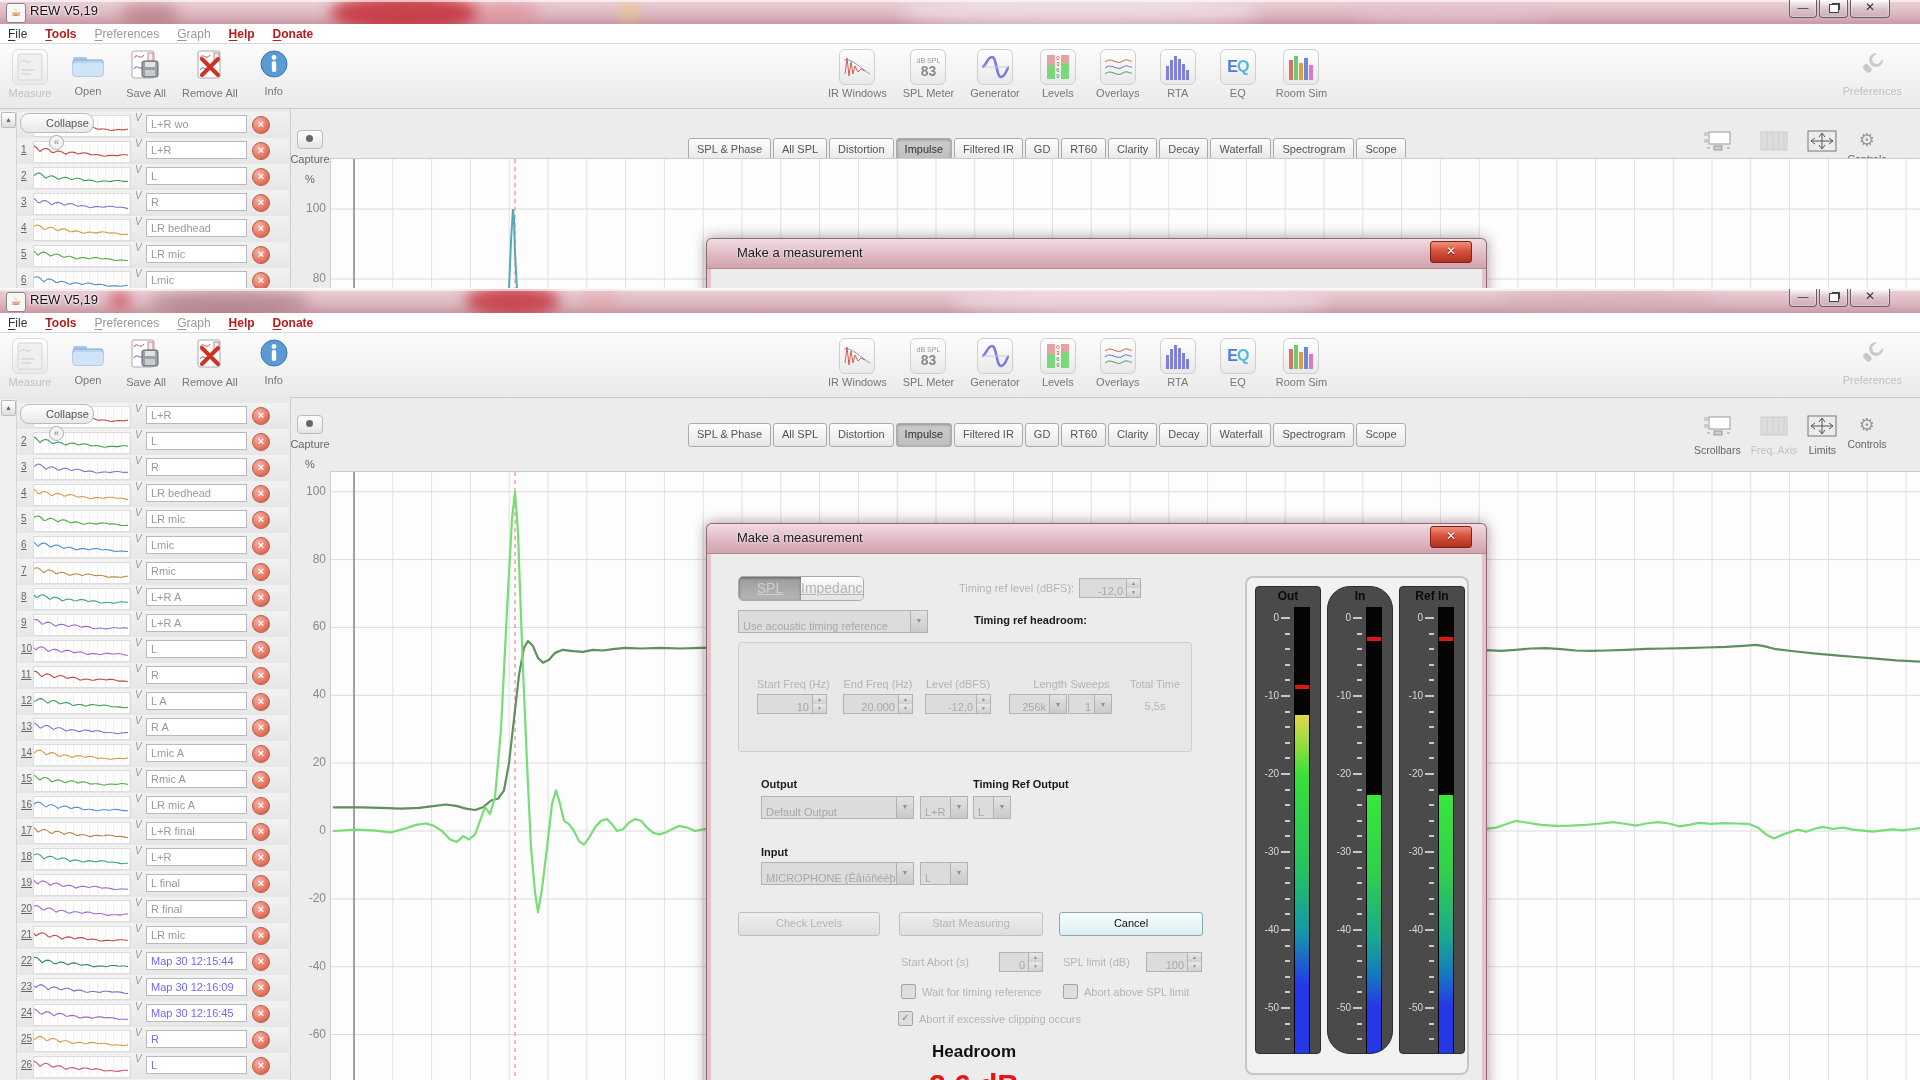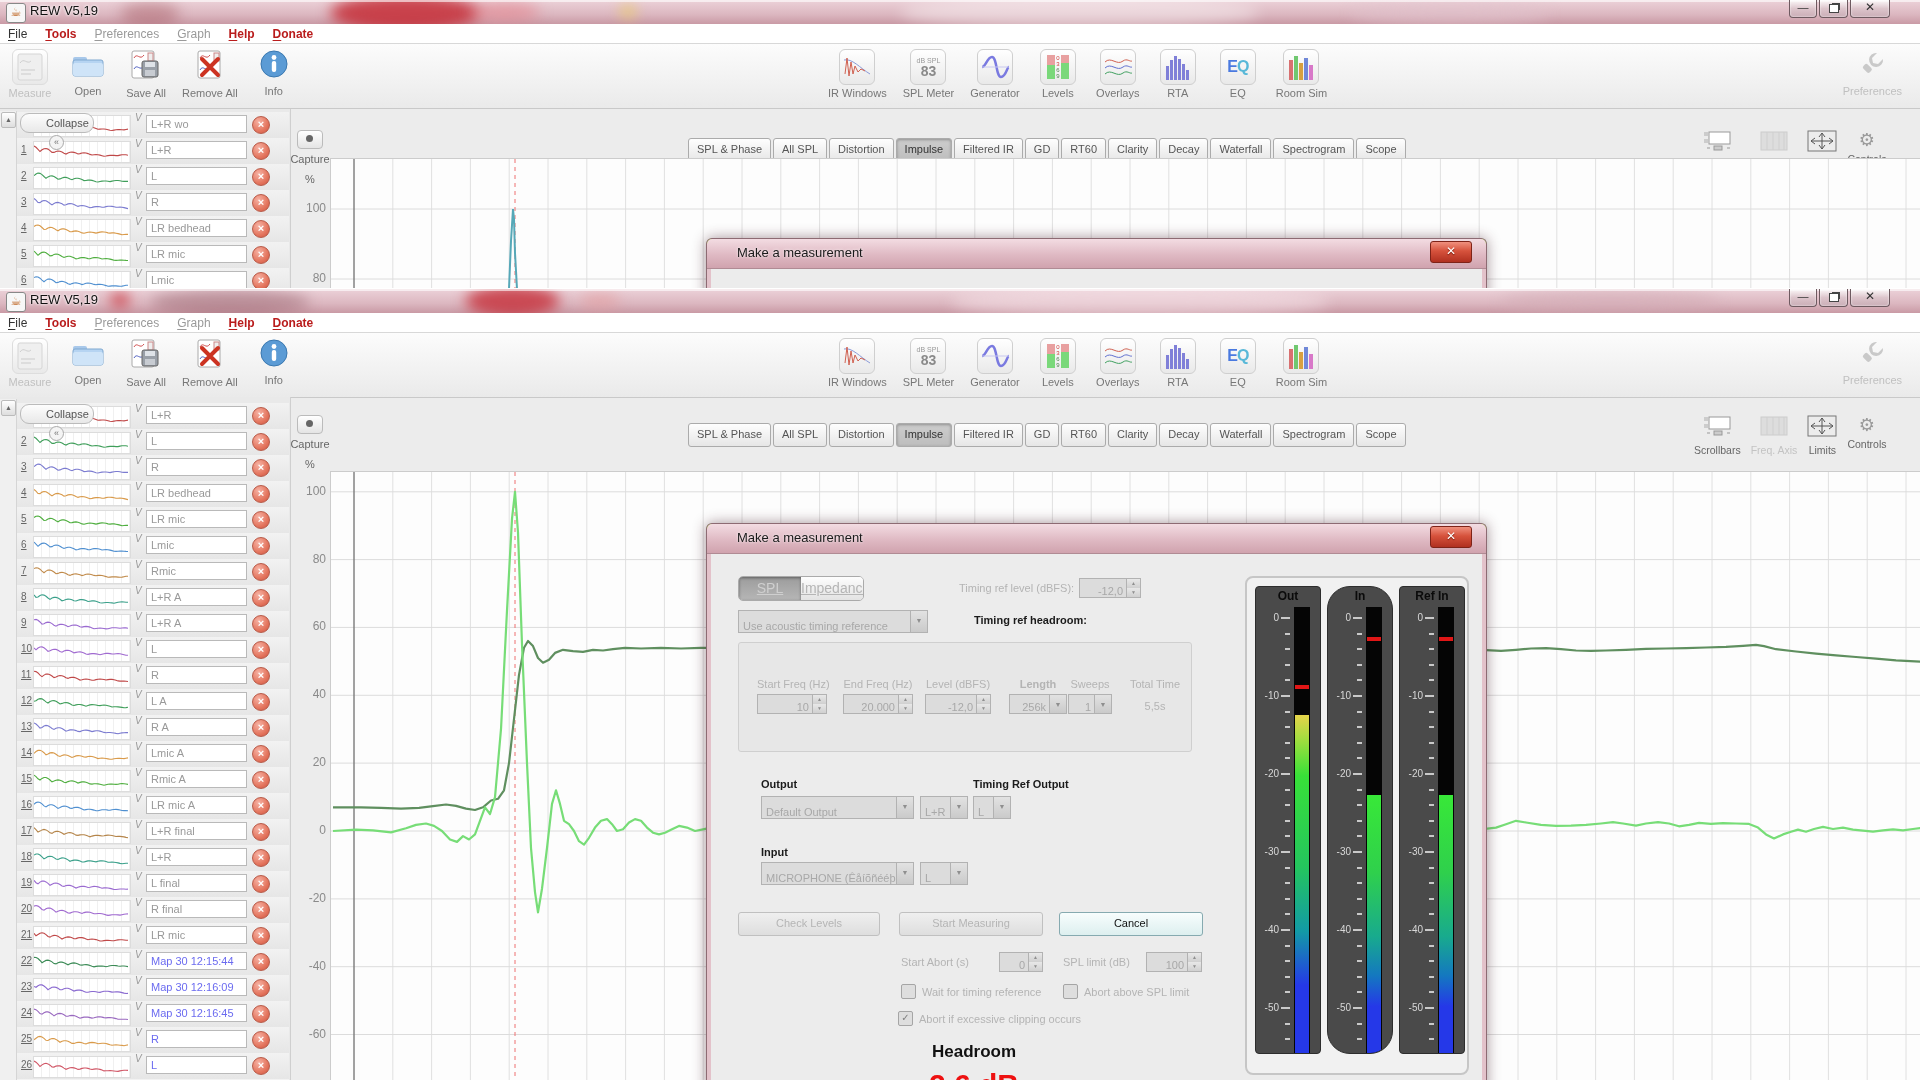--- a/index.html
+++ b/index.html
@@ -1127,21 +1127,21 @@
             </div>
           </div>
           <div class="dis-lbl" style="left:214px;top:124px;width:66px;text-align:center;">Level (dBFS)</div>
           <div class="field" style="left:214px;top:140px;width:66px;">
             <div class="val">-12,0</div>
             <div class="spin">
               <span>▲</span>
               <span>▼</span>
             </div>
           </div>
-          <div class="dis-lbl" style="left:298px;top:124px;width:58px;text-align:center;font-weight:bold;">Length</div>
+          <div class="dis-lbl" style="left:298px;top:124px;width:58px;text-align:right;">Length</div>
           <div class="field" style="left:298px;top:140px;width:58px;">
             <div class="val">256k</div>
             <div class="carrow">▼</div>
           </div>
           <div class="dis-lbl" style="left:357px;top:124px;width:44px;text-align:center;">Sweeps</div>
           <div class="field" style="left:357px;top:140px;width:44px;">
             <div class="val">1</div>
             <div class="carrow">▼</div>
           </div>
           <div class="dis-lbl" style="left:414px;top:124px;width:60px;text-align:center;">Total Time</div>

